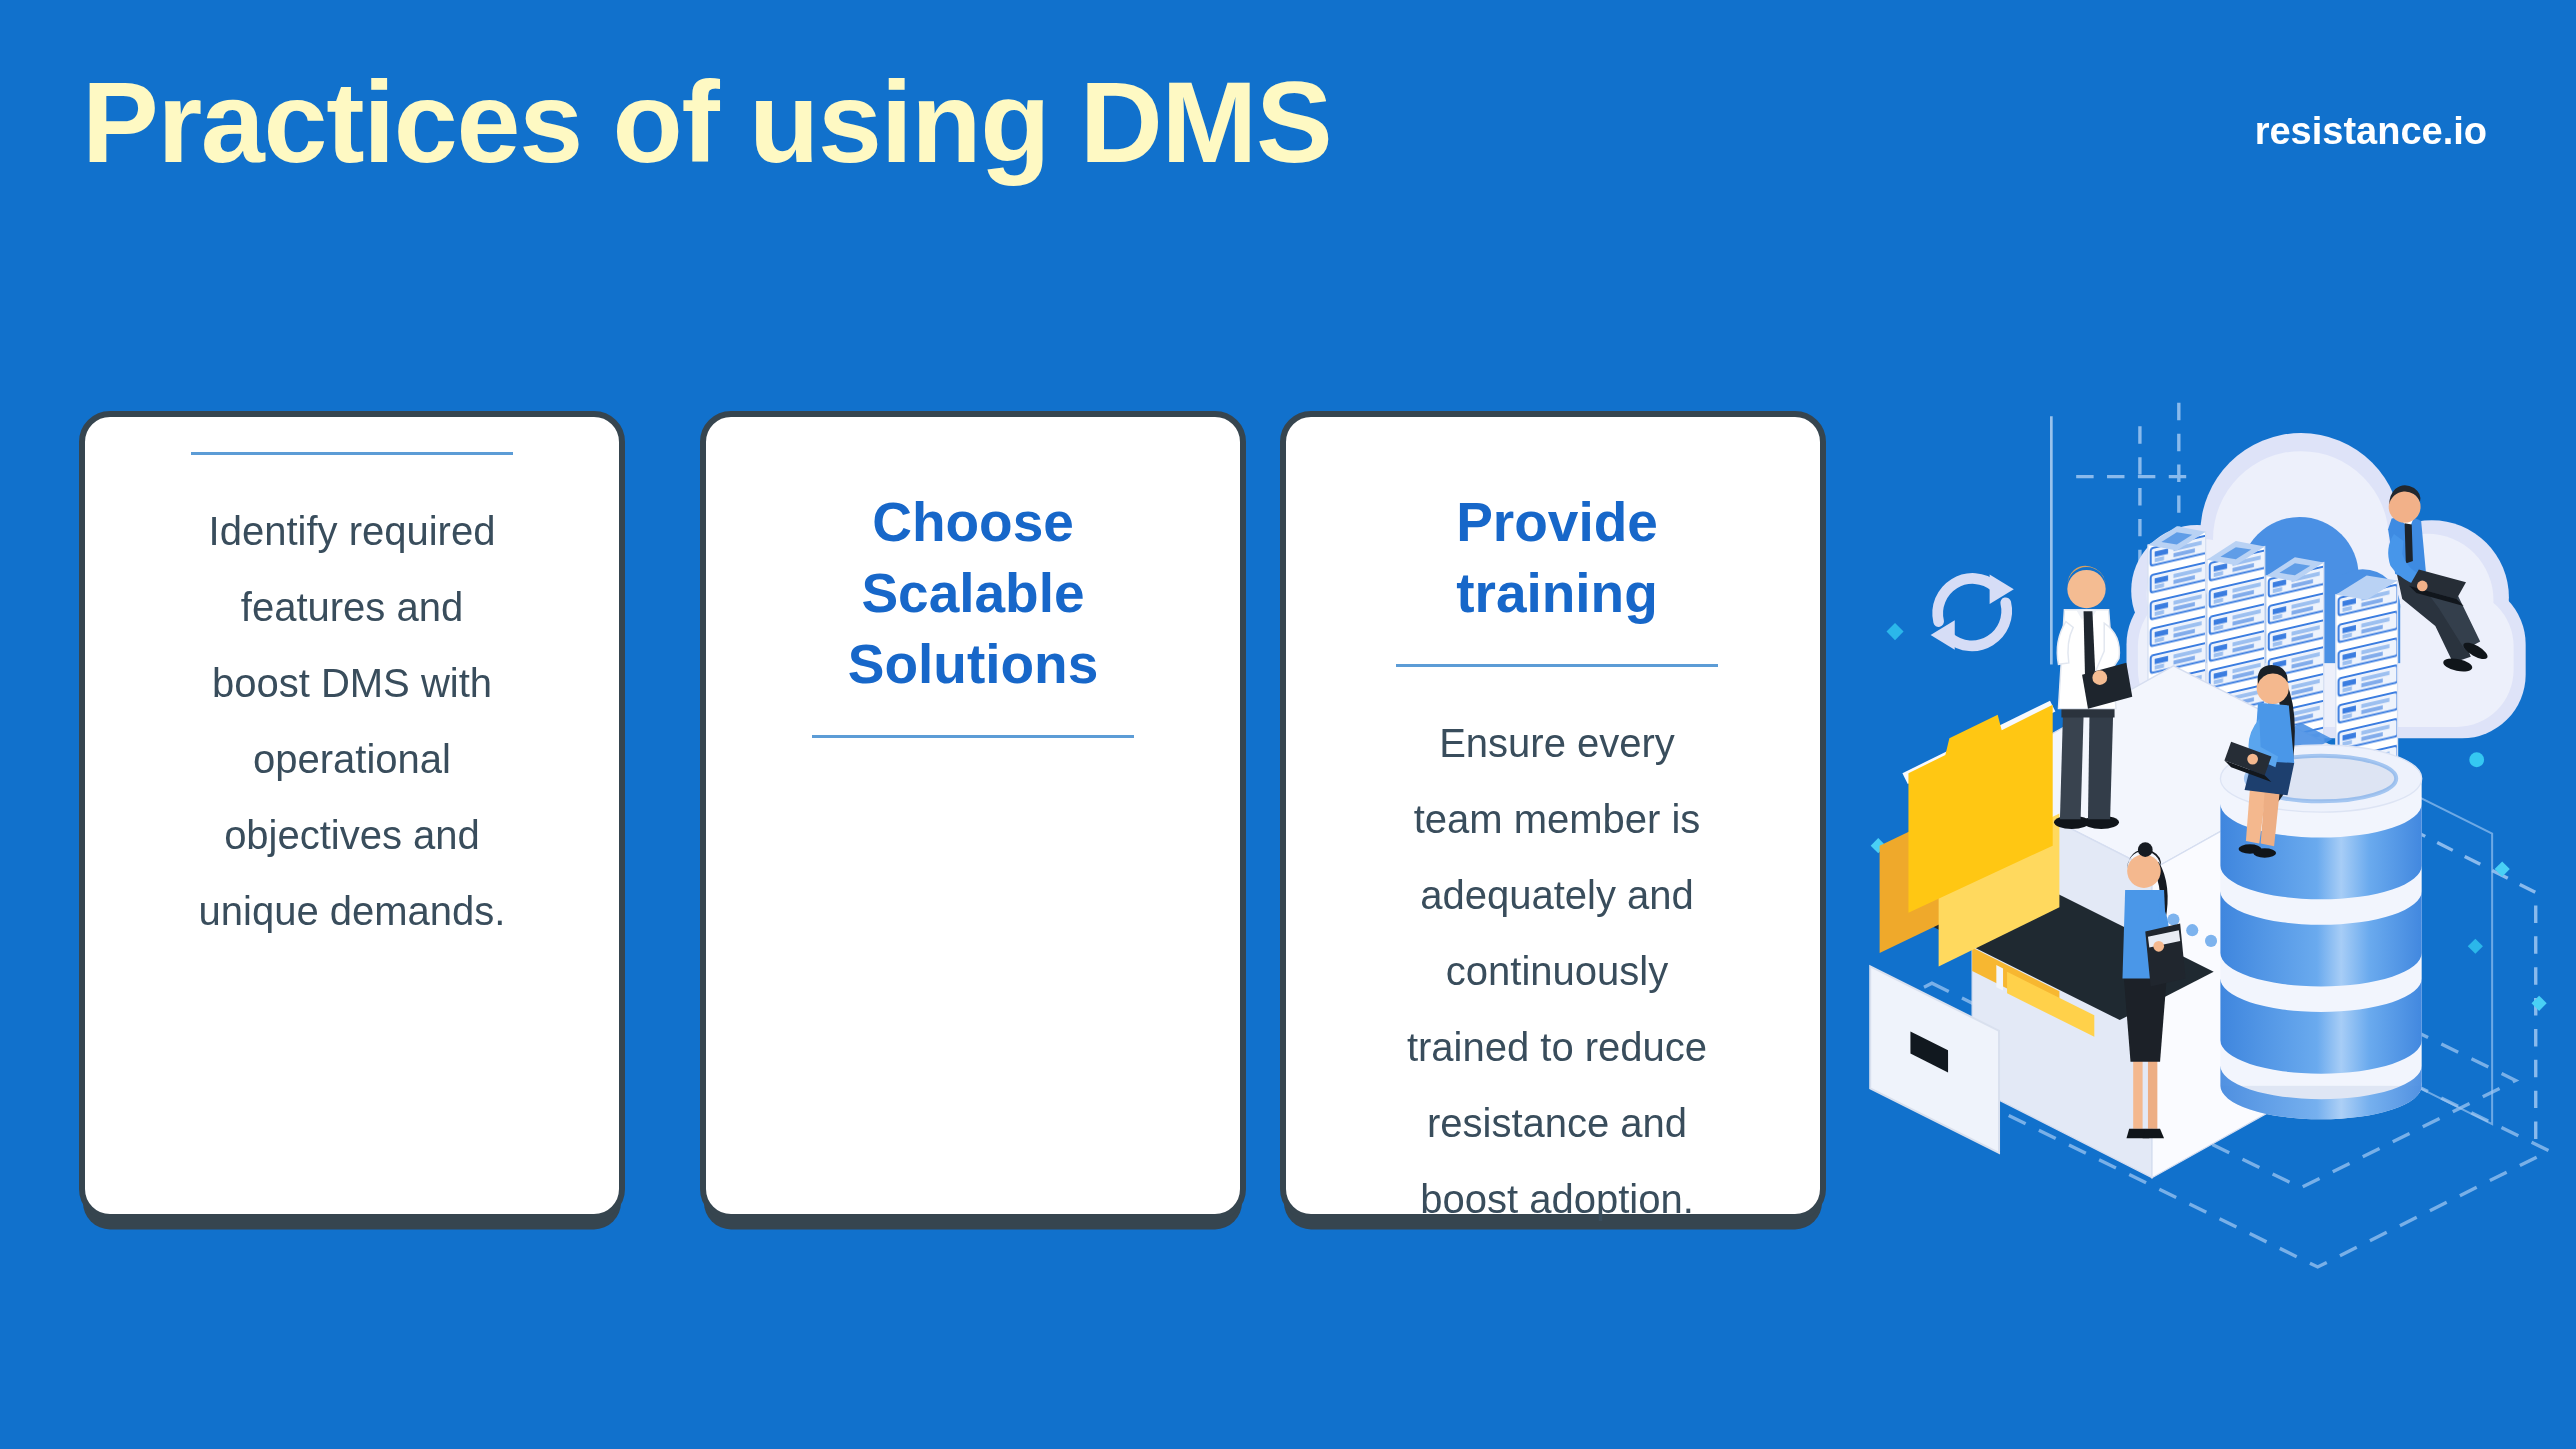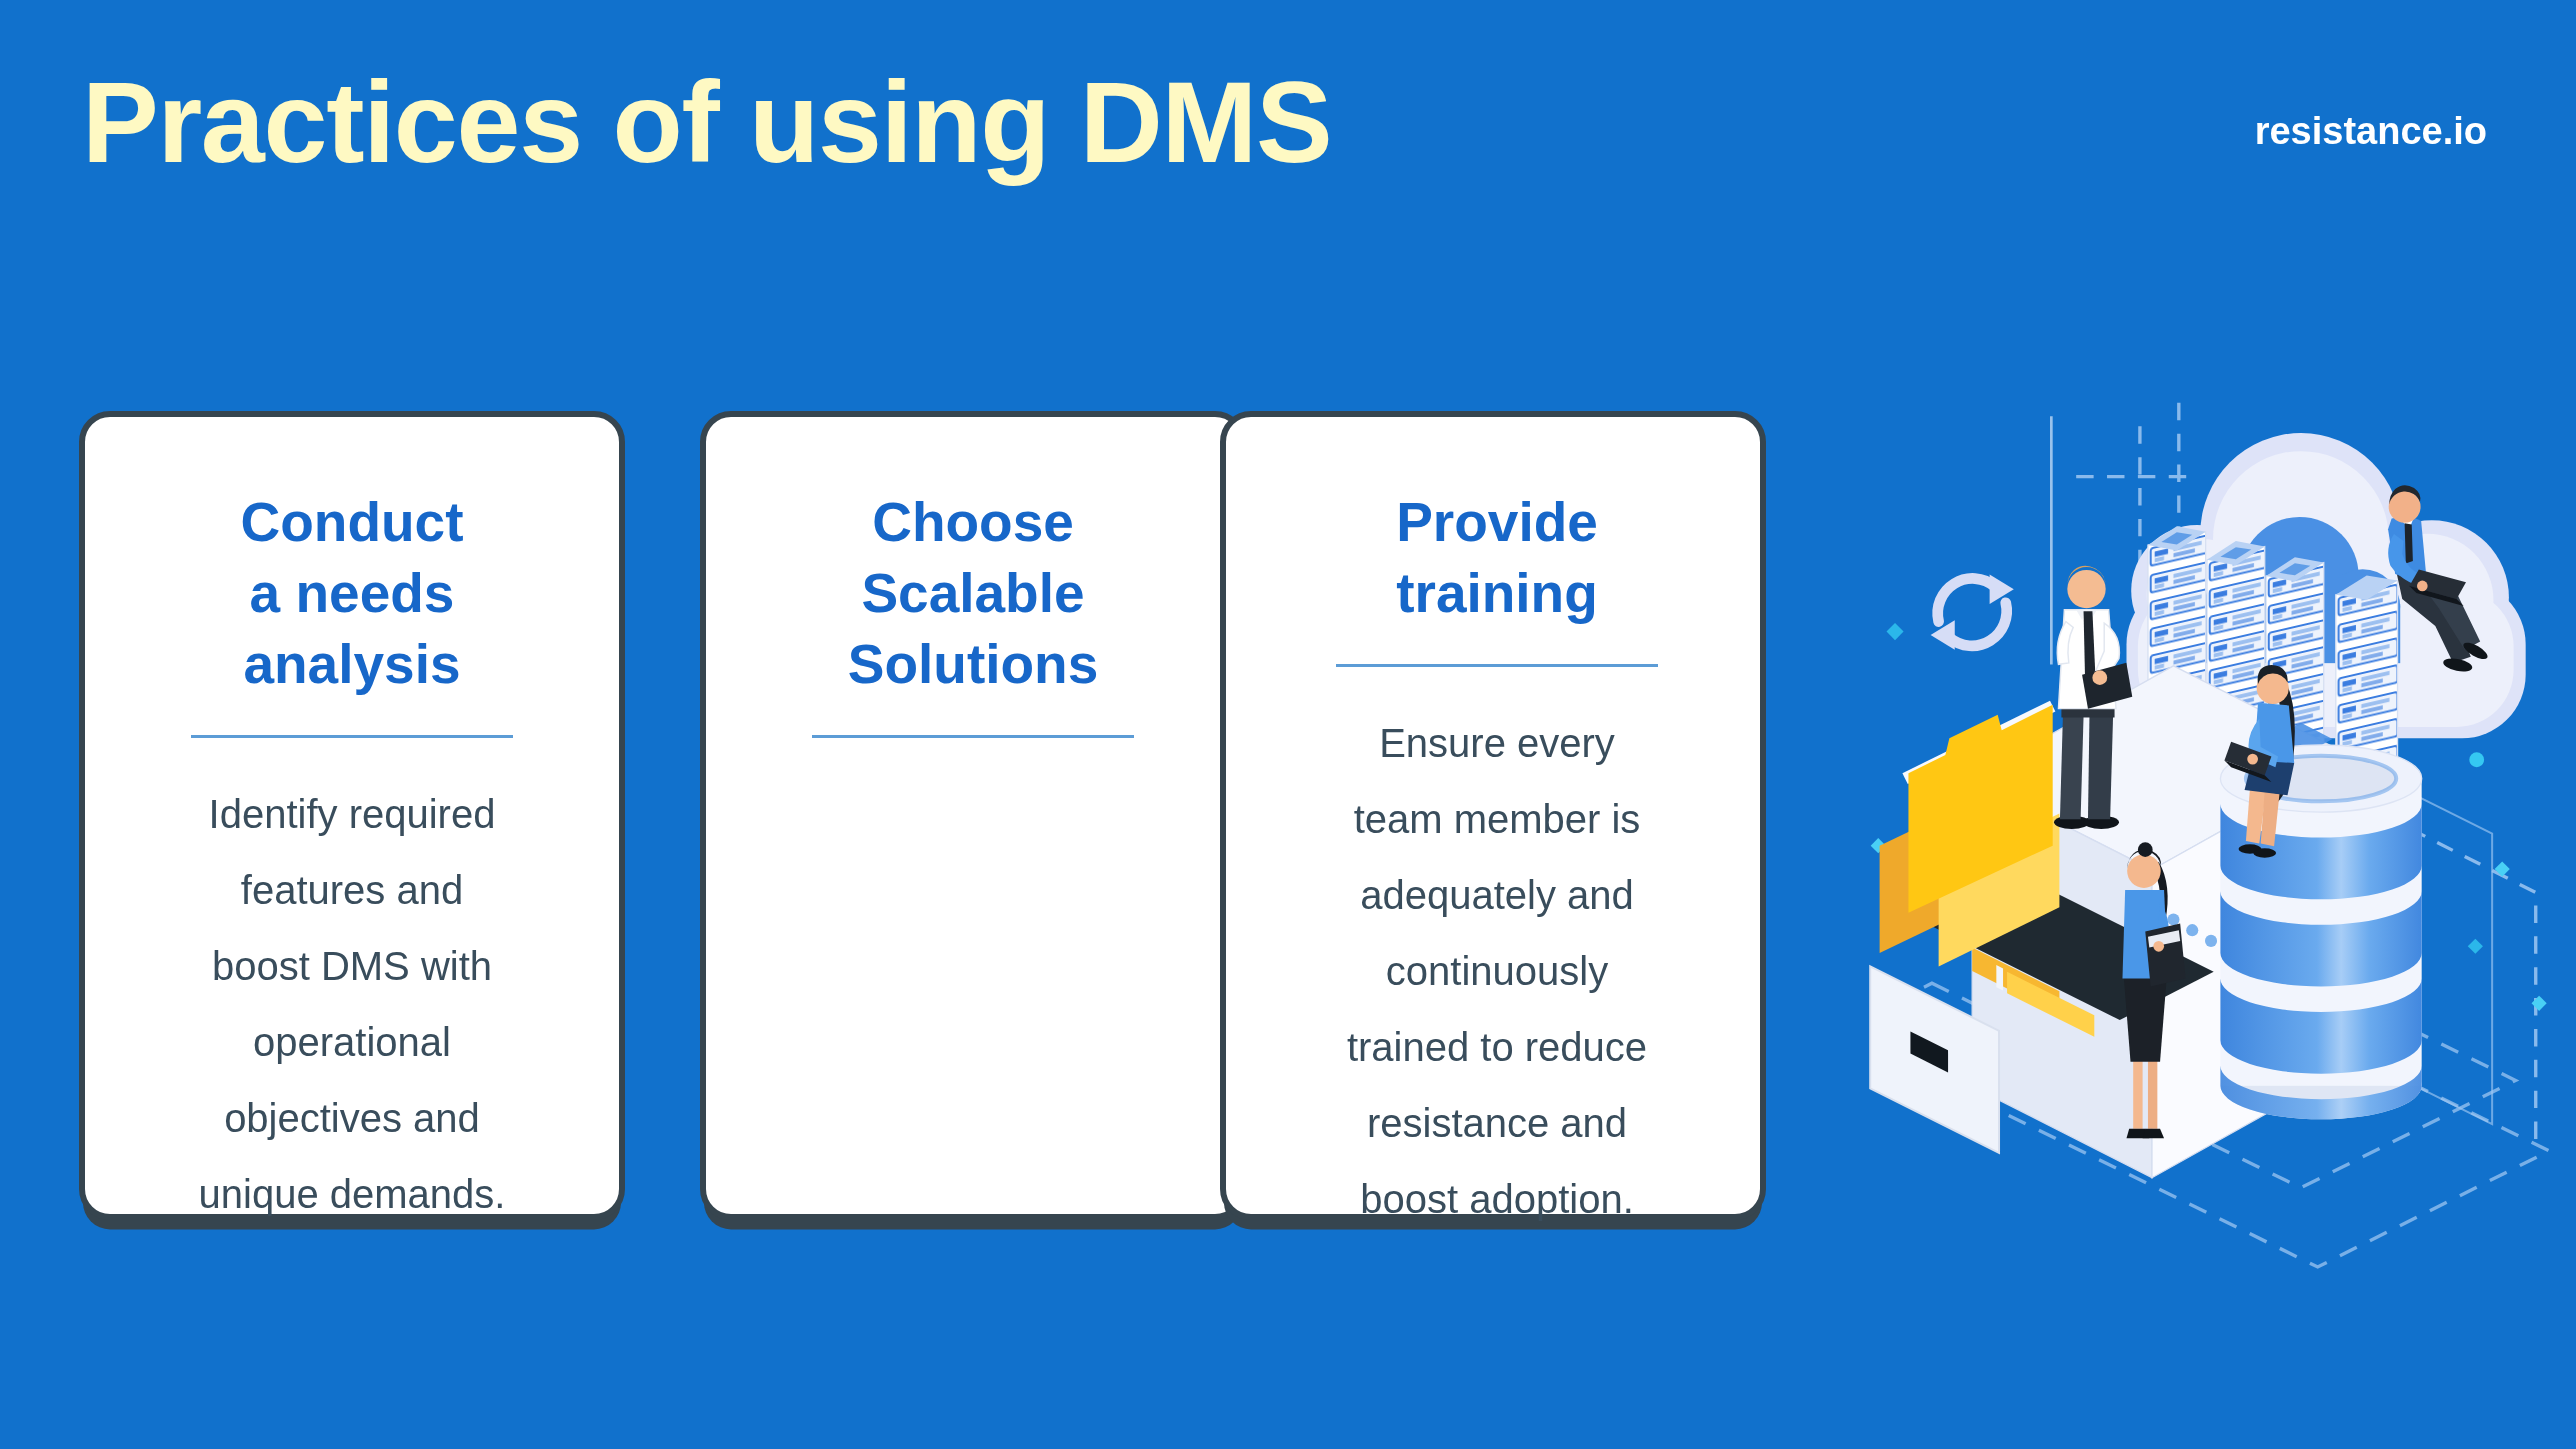--- a/index.html
+++ b/index.html
@@ -24,21 +24,21 @@
     width: 546px; height: 809px;
     background: #ffffff;
     border: 6px solid #36454f;
     border-radius: 31px;
     box-sizing: border-box;
     text-align: center;
     box-shadow: 0 13.4px 0 -4px #36454f;
   }
   .card-1 { left: 79px; }
   .card-2 { left: 700px; }
-  .card-3 { left: 1220px; padding-left: 8px; }
+  .card-3 { left: 1280px; padding-left: 8px; }
   .card-heading {
     margin: 70px 13.4px 0;
     font-size: 55px; line-height: 71px; font-weight: bold;
     color: #1767c9;
     white-space: pre-line;
   }
   .card-divider {
     width: 322px; height: 3.4px; background: #5c9cd6;
     margin: 35px auto 38px; border: 0;
   }
@@ -53,23 +53,20 @@
     width: 738px; height: 899px;
   }
 </style>
 </head>
 <body>
 
 <div class="page-title">Practices of using DMS</div>
 <div class="brand-logo">resistance.io</div>
 
 <div class="card card-1">
-  <div class="card-heading">Conduct
-a needs
-analysis</div>
   <div class="card-divider"></div>
   <div class="card-body">Identify required
 features and
 boost DMS with
 operational
 objectives and
 unique demands.</div>
 </div>
 
 <div class="card card-2">

